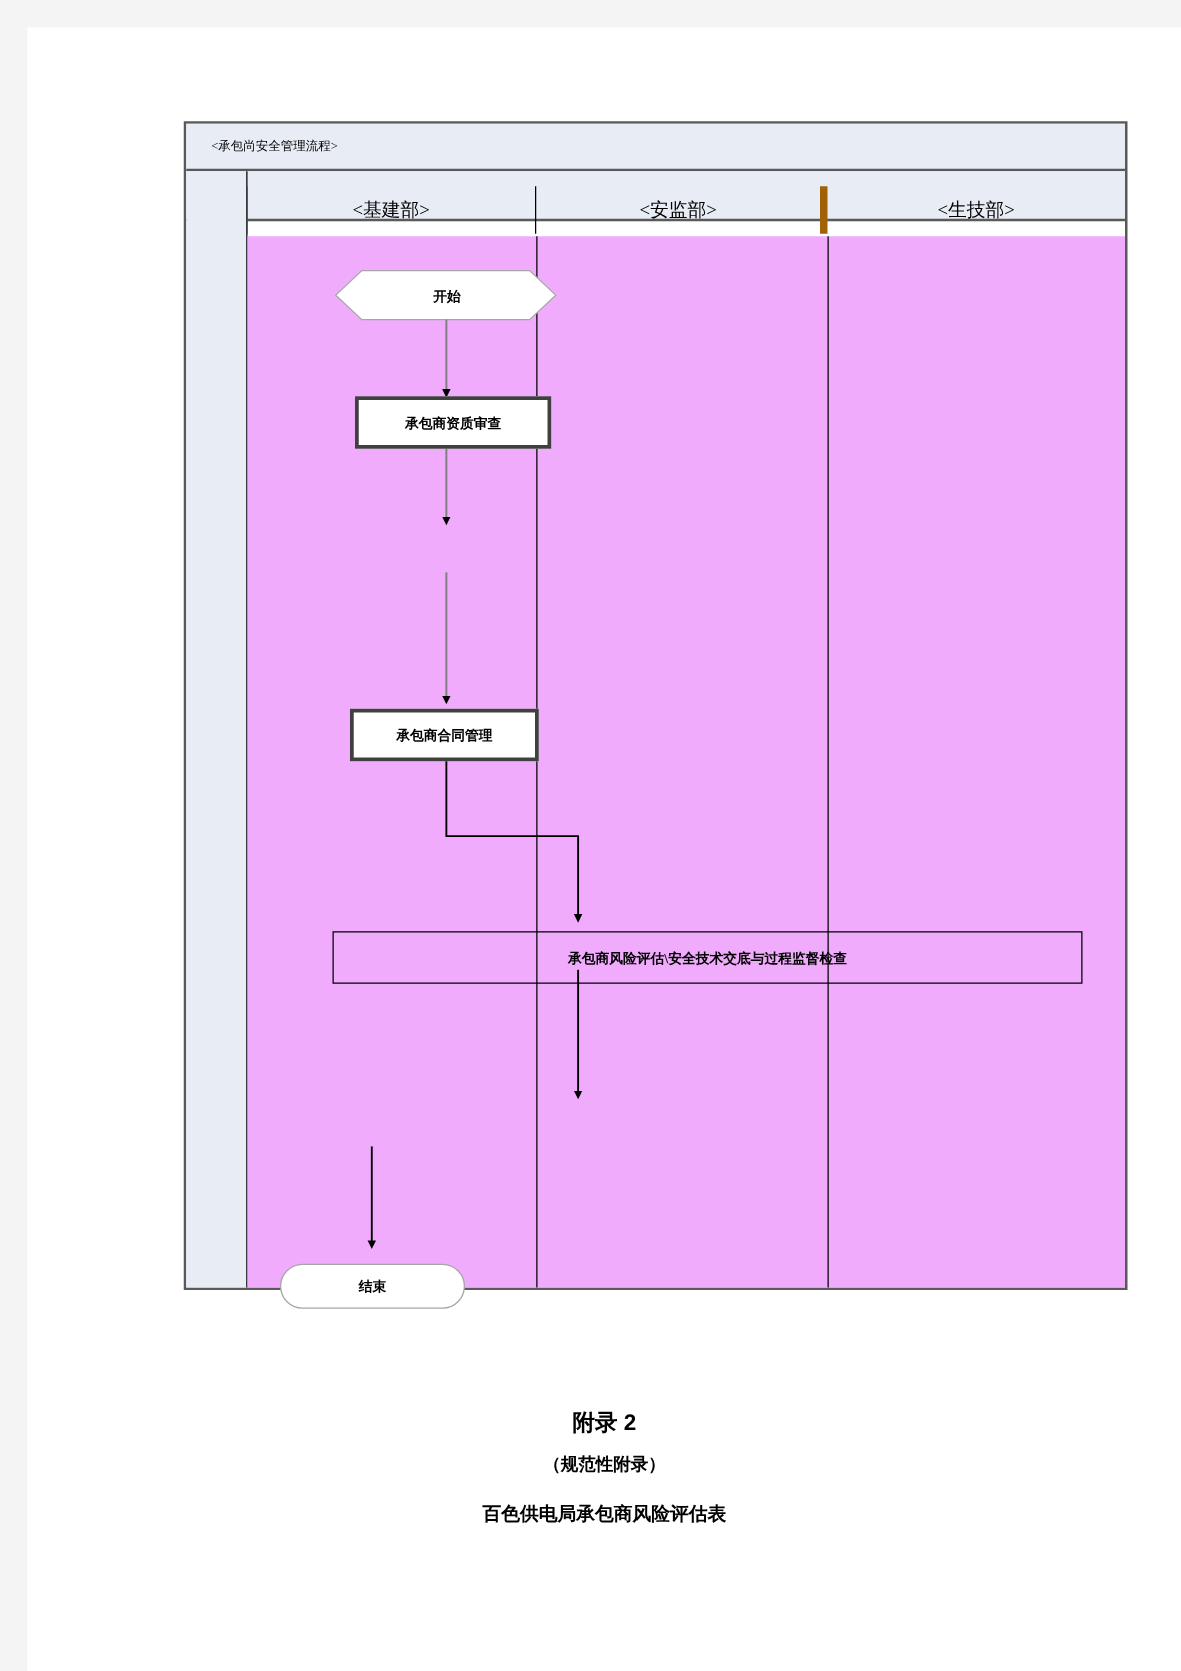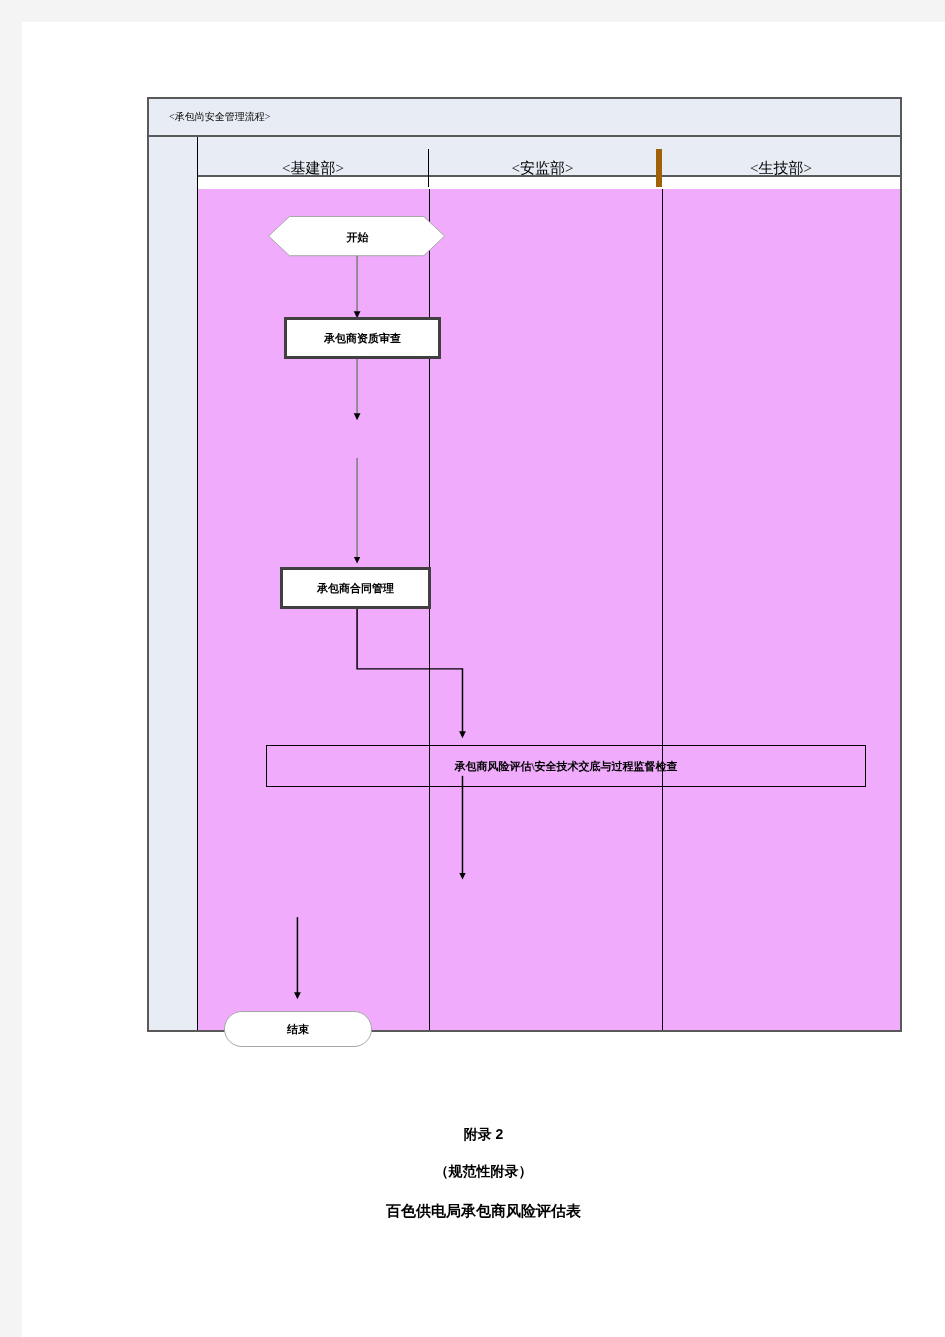--- a/index.html
+++ b/index.html
@@ -152,21 +152,21 @@
   
   .footer-block {
     position: absolute;
     left: 0;
     width: 923px;
     text-align: center;
     color: #000;
     font-family: "Liberation Sans", "DejaVu Sans", sans-serif;
     font-weight: bold;
   }
-  #footer-line-1 { top: 1104px; font-size: 14px; }
+  #footer-line-1 { top: 1104px; font-size: 18px; }
   #footer-line-2 { top: 1141px; font-size: 14px; }
   #footer-line-3 { top: 1180px; font-size: 15px; }
 </style>
 </head>
 <body>
 
 <div id="page">
 
   <div id="flow-table">
 

